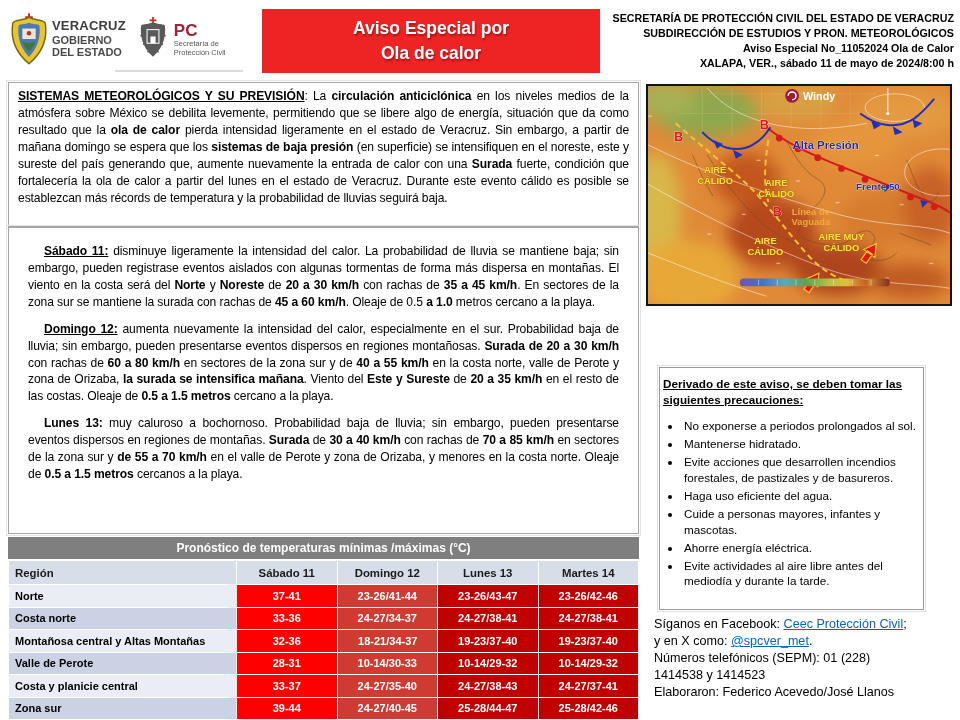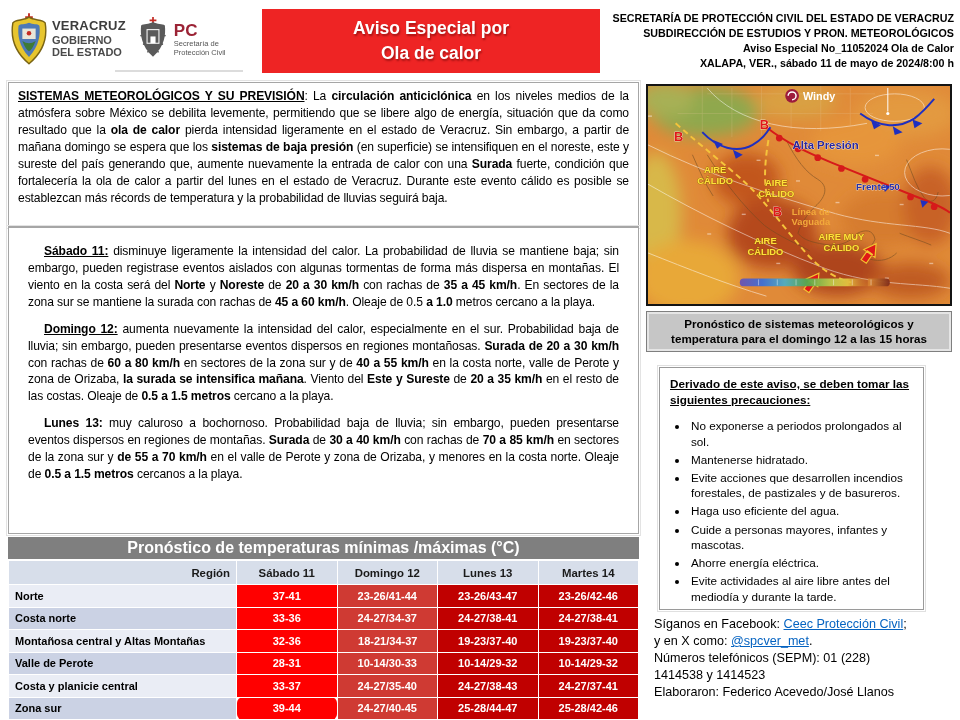--- a/index.html
+++ b/index.html
@@ -29,43 +29,43 @@
   
   .txtbox{position:absolute;left:8px;width:631px;box-sizing:border-box;
           border:1.5px solid #A6A6A6;outline:1px solid #E3E3E3;outline-offset:1px;
           padding:5px 9px;font-size:12.1px;text-align:justify;letter-spacing:-.1px;background:#fff}
   .box1{top:82px;height:145px;line-height:1.4}
   .box2{top:227px;height:307px;line-height:1.4}
   .p-title{margin-bottom:15px}
   .fp{margin:10px;text-indent:16px}
 
   .tbl-title{position:absolute;left:8px;top:537px;width:631px;height:22px;background:#7F7F7F;
-             color:#fff;font-weight:bold;font-size:16px;display:flex;align-items:center;justify-content:center;box-sizing:border-box}
+             color:#fff;font-weight:bold;font-size:12px;display:flex;align-items:center;justify-content:center;box-sizing:border-box}
 
   .temp-table{position:absolute;left:8px;top:560px;width:631px;border-collapse:collapse;table-layout:fixed}
   .temp-table col.c-region{width:228px}
   .temp-table th,.temp-table td{border:1.5px solid #fff;padding:1px 6px;box-sizing:border-box}
   .temp-table thead th{background:#D7DEEA;font-size:11.4px;height:24px;color:#1a1a1a;text-align:center}
-  .temp-table thead th.h-region{text-align:right}
+  .temp-table thead th.h-region{text-align:left}
   .temp-table td{height:22.5px;font-size:11px;font-weight:bold}
   .temp-table td.region{text-align:left}
   .temp-table td.val{color:#fff;text-align:center}
   .temp-table tbody tr:nth-child(odd) td.region{background:#EAEDF5}
   .temp-table tbody tr:nth-child(even) td.region{background:#CBD2E4}
 
   
   .map{position:absolute;left:646px;top:84px;width:306px;height:222px;border:2px solid #141414;box-sizing:border-box;background:#E08A38}
   .map svg{display:block;width:100%;height:100%}
   .caption{position:absolute;left:646px;top:311px;width:306px;height:41px;background:#C6C6C6;
            border:1px solid #7F7F7F;box-shadow:inset 0 0 0 2px #E5E5E5;box-sizing:border-box;
            display:flex;align-items:center;justify-content:center;text-align:center;
            font-weight:bold;font-size:11.6px;padding:0 12px;line-height:1.25}
   .prec{position:absolute;left:659px;top:367px;width:265px;height:243px;box-sizing:border-box;
         border:1.5px solid #9a9a9a;outline:1px solid #E0E0E0;outline-offset:1px;
-        padding:8px 10px;font-size:11.7px;line-height:1.33;background:#fff}
+        padding:8px 3px;font-size:11.7px;line-height:1.33;background:#fff}
   .prec-title{font-weight:bold;text-decoration:underline;margin-bottom:11px}
   .prec ul{margin:0;padding-left:19px}
   .prec li{margin-bottom:2.5px;padding-left:2px}
   .social{position:absolute;left:654px;top:616px;width:302px;font-size:12.6px;line-height:1.35}
 </style>
 </head>
 <body>
 
 <div class="page">
 
@@ -192,21 +192,21 @@
     <tr>
       <td class="region">Costa y planicie central</td>
       <td class="val" style="background: rgb(255, 0, 0);">33-37</td>
       <td class="val" style="background: rgb(207, 58, 51);">24-27/35-40</td>
       <td class="val" style="background: rgb(192, 0, 0);">24-27/38-43</td>
       <td class="val" style="background: rgb(192, 0, 0);">24-27/37-41</td>
     </tr>
 
     <tr>
       <td class="region">Zona sur</td>
-      <td class="val" style="background: rgb(255, 0, 0); border-radius: 6px;">39-44</td>
+      <td class="val" style="background: rgb(255, 0, 0);">39-44</td>
       <td class="val" style="background: rgb(207, 58, 51);">24-27/40-45</td>
       <td class="val" style="background: rgb(192, 0, 0);">25-28/44-47</td>
       <td class="val" style="background: rgb(192, 0, 0);">25-28/42-46</td>
     </tr>
   </tbody>
   </table>
 
   <div class="map">
     <svg viewBox="0 0 306 222" preserveAspectRatio="none">
       <defs>
@@ -363,21 +363,20 @@
           <line x1="150" y1="197" x2="150" y2="203"></line>
             <line x1="169" y1="197" x2="169" y2="203"></line>
           <line x1="188" y1="197" x2="188" y2="203"></line>
             <line x1="207" y1="197" x2="207" y2="203"></line>
           <line x1="226" y1="197" x2="226" y2="203"></line>
         </g>
       </g>
     </svg>
   </div>
 
-  <div class="caption">Pronóstico de sistemas meteorológicos y temperatura para el domingo 12 a las 15 horas</div>
 
   <div class="prec">
     <div class="prec-title">Derivado de este aviso, se deben tomar las siguientes precauciones:</div>
     <ul>
     <li>No exponerse a periodos prolongados al sol.</li>
 
     <li>Mantenerse hidratado.</li>
 
     <li>Evite acciones que desarrollen incendios forestales, de pastizales y de basureros.</li>
 

